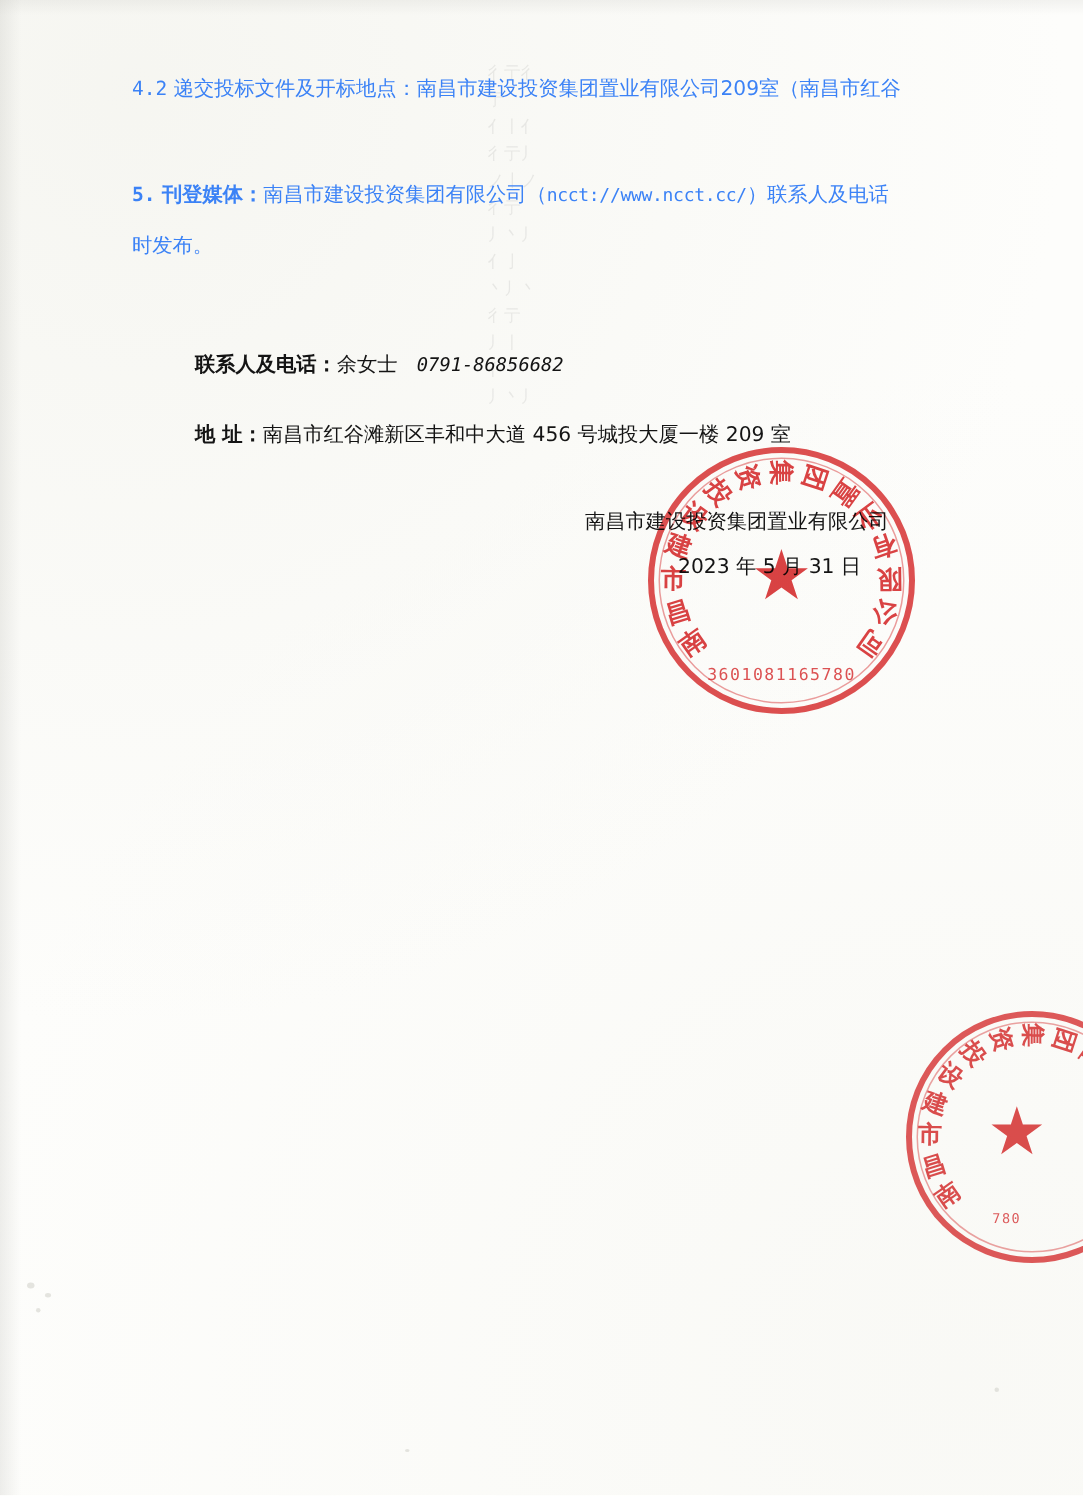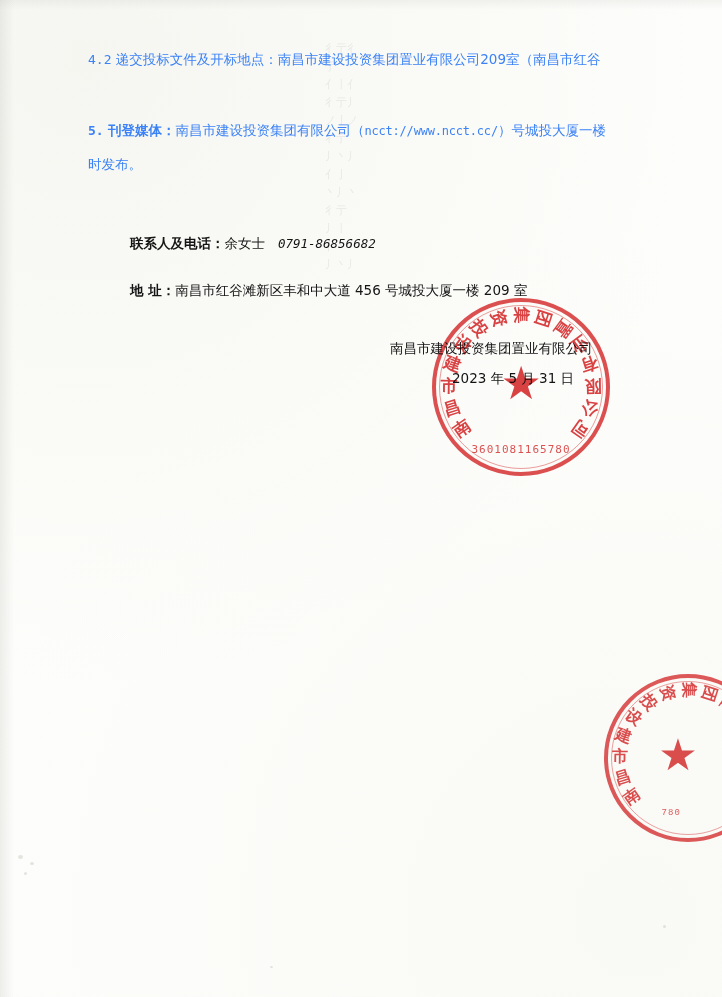--- a/index.html
+++ b/index.html
@@ -154,21 +154,21 @@
 
   #seal-corner {
     left: 604px;
     top: 674px;
     width: 168px;
     height: 168px;
     opacity: 0.95;
   }
   #seal-corner .star { font-size: 44px; left: 44%; }
   #seal-corner .arc-text span { font-size: 16px; }
-  #seal-corner .seal-code { font-size: 9px; left: 40%; bottom: 14%; font-family: Liberation Mono, monospace; }
+  #seal-corner .seal-code { font-size: 9px; left: 40%; bottom: 14%; }
 
   
   .speck {
     position: absolute;
     background: #cfcfc9;
     border-radius: 50%;
     opacity: 0.55;
     pointer-events: none;
   }
   .ghost-strip {
@@ -199,21 +199,21 @@
     彳亍彳亍<br>亻丨亻<br>彳亍丿<br>ノ丨ノ<br>彳亍<br>丿丶丿<br>亻亅<br>丶丿丶<br>彳亍<br>丿丨<br>亻丶<br>丿丶丿
   </div>
 
   <div class="para" style="top: 42px;">
     <span class="num">4.2</span>
     <span>递交投标文件及开标地点：</span><span>南昌市建设投资集团置业有限公司209室（南昌市红谷</span>
   </div>
 
   <div class="para" style="top: 113px;">
     <span class="num bold">5.</span>
-    <span class="bold">刊登媒体：</span><span>南昌市建设投资集团有限公司（</span><span class="mono">ncct://www.ncct.cc/</span><span>）号城投大厦一楼</span>
+    <span class="bold">刊登媒体：</span><span>南昌市建设投资集团有限公司（</span><span class="mono">ncct://www.ncct.cc/</span><span>）联系人及电话</span>
   </div>
   <div class="para" style="top: 147px;">
     <span>时发布。</span>
   </div>
 
 
   <div class="info-line" style="top: 228px;">
     <span class="lbl">联系人及电话：</span><span>余女士</span>&nbsp;&nbsp;&nbsp;<span class="tel">0791-86856682</span>
   </div>
 

